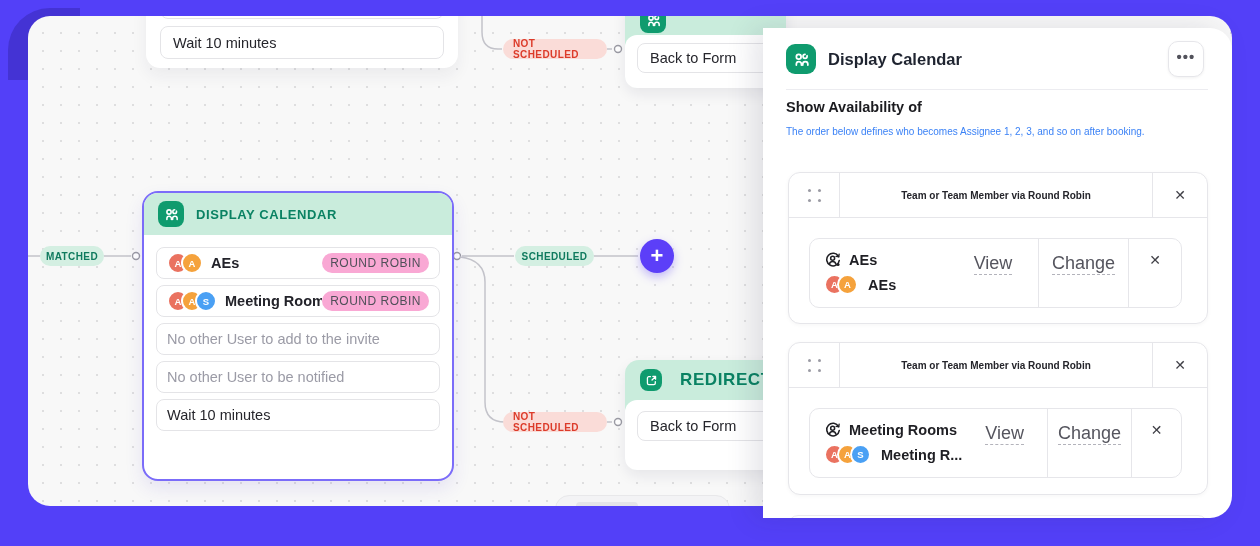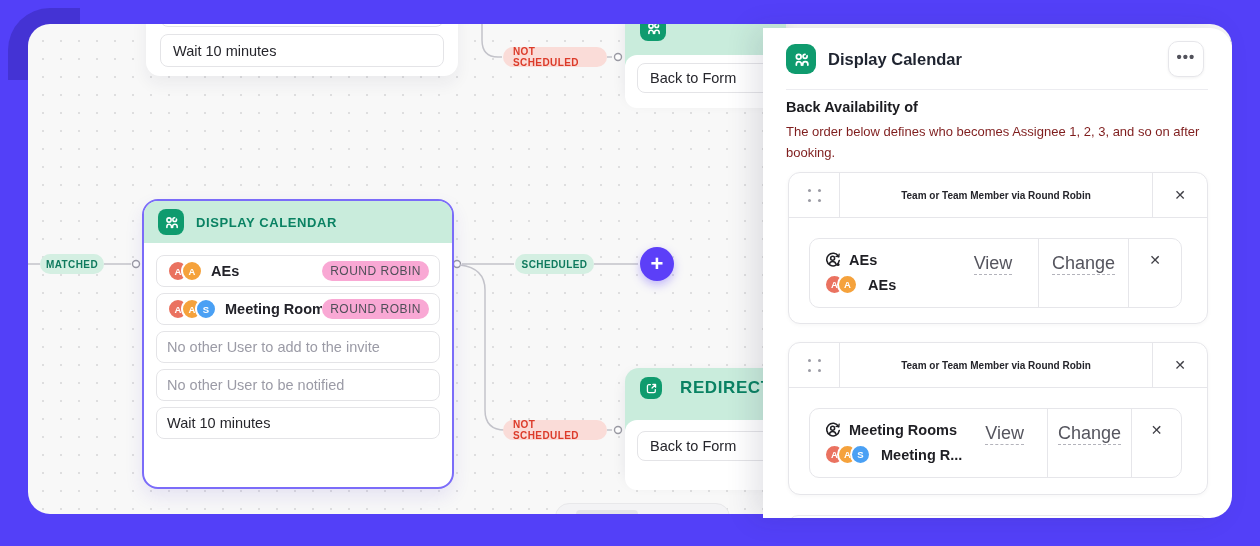--- a/index.html
+++ b/index.html
@@ -3,42 +3,42 @@
 <meta charset="utf-8">
 <style>
   * { margin:0; padding:0; box-sizing:border-box; }
   html,body { width:1260px; height:546px; overflow:hidden; }
   body { font-family:"Liberation Sans", sans-serif; background:#5340f8; position:relative; }
 
   .corner-deco { position:absolute; left:8px; top:8px; width:72px; height:72px;
     background:#4433d4; border-top-left-radius:42px; z-index:0; }
 
   
-  .canvas { position:absolute; left:28px; top:24px; width:1204px; height:490px;
+  .canvas { position:absolute; left:28px; top:16px; width:1204px; height:490px;
     background:#f8f8f8; border-radius:22px; overflow:hidden; z-index:1;
     background-image:radial-gradient(#dededf 1.3px, transparent 1.4px);
     background-size:18px 18px; background-position:6px 8px; }
 
   svg.wires { position:absolute; left:0; top:0; width:1204px; height:490px; }
   .wire { stroke:#c3c3ca; stroke-width:1.5; fill:none; }
   .port { stroke:#9b9ba4; stroke-width:1.4; fill:#fff; }
 
   .pill { position:absolute; height:20px; display:flex; align-items:center; justify-content:center;
     border-radius:999px; font-size:10px; font-weight:bold; letter-spacing:.4px; padding:0 10px; }
   .pill.green { background:#d4efe2; color:#0f7a5e; }
   .pill.red { background:#fadcd8; color:#dc3b2a;justify-content:center; }
 
   .plus-btn { position:absolute; left:612px; top:223px; width:34px; height:34px; border-radius:50%;
     background:#5c3ff8; color:#fff; display:flex; align-items:center; justify-content:center;
     font-size:22px; font-weight:bold; line-height:1; box-shadow:0 4px 10px rgba(92,63,248,.35); cursor:pointer; }
 
   
   .gnode { position:absolute; background:#c9ecdc; border-radius:14px;
     box-shadow:0 6px 14px rgba(30,30,60,.08); }
-  .gnode .nbody { background:#fff; border-radius:12px 0 12px 12px;margin-top:12px; }
+  .gnode .nbody { background:#fff; border-radius:12px 0 12px 12px; }
   .nrow { border:1px solid #e4e4e7; border-radius:8px; background:#fff; display:flex; align-items:center;
     font-size:14.5px; color:#26262c; padding:0 12px; }
 
   .wait-card { position:absolute; left:118px; top:-20px; width:312px; height:72px; background:#fff;
     border-radius:0 0 14px 14px; box-shadow:0 8px 16px rgba(30,30,60,.06); }
   .wait-card .ghost-row { position:absolute; left:14px; right:14px; top:-10px; height:33px;
     border:1px solid #e4e4e7; border-radius:8px; }
   .wait-card .nrow { position:absolute; left:14px; right:14px; top:30px; height:33px; }
 
   .icon-sq { border-radius:8px; background:#0f9b6e; display:flex; align-items:center; justify-content:center; flex:none; }
@@ -78,21 +78,21 @@
   .panel { position:absolute; left:763px; top:28px; width:469px; height:490px; background:#fff;
     border-radius:0 22px 22px 0; z-index:50; box-shadow:-10px 0 28px rgba(40,40,70,.12); overflow:hidden; }
   .p-head { display:flex; align-items:center; padding:13px 28px 12px 23px; }
   .p-title { font-size:16.5px; font-weight:bold; color:#1f2430; margin-left:12px; flex:1; }
   .menu-btn { width:36px; height:36px; border:1px solid #e6e6ea; border-radius:10px; background:#fff;
     color:#52525b; font-size:15px; font-weight:bold; letter-spacing:1px; display:flex; align-items:center;
     justify-content:center; box-shadow:0 1px 3px rgba(0,0,0,.06); cursor:pointer; padding-bottom:6px; }
   .p-div { border-bottom:1px solid #ececf0; margin:0 24px 0 23px; }
   .p-section { padding:9px 23px 0 23px; }
   .p-h2 { font-size:14.5px; font-weight:bold; color:#1b1b1f; }
-  .p-desc { font-size:13px; color:#7f1d1d; line-height:21px; margin-top:6px; width:424px; }
+  .p-desc { font-size:10px; color:#3b82f6; line-height:21px; margin-top:6px; width:424px; }
 
   .as-card { position:absolute; left:25px; width:420px; height:152px; border:1px solid #e6e6ea;
     border-radius:12px; background:#fff; box-shadow:0 1px 4px rgba(0,0,0,.04); }
   .as-head { height:45px; display:flex; border-bottom:1px solid #e6e6ea; }
   .as-dragcol { width:51px; border-right:1px solid #e6e6ea; display:flex; align-items:center; justify-content:center; cursor:grab; }
   .dots4 { display:grid; grid-template-columns:3px 3px; grid-gap:7px; }
   .dots4 i { width:3px; height:3px; border-radius:50%; background:#9b9ba4; }
   .as-title { flex:1; display:flex; align-items:center; justify-content:center;
     font-size:10px; font-weight:bold; color:#25252b; }
   .as-closecol { width:55px; border-left:1px solid #e6e6ea; display:flex; align-items:center;
@@ -257,21 +257,21 @@
       </svg>
     </span>
     <span class="p-title">Display Calendar</span>
     <button class="menu-btn">
       <span>•••</span>
     </button>
   </div>
   <div class="p-div"></div>
 
   <div class="p-section">
-    <div class="p-h2">Back Availability of</div>
+    <div class="p-h2">Show Availability of</div>
     <div class="p-desc">The order below defines who becomes Assignee 1, 2, 3, and so on after booking.</div>
   </div>
 
   <div class="as-card" style="top:144px;">
     <div class="as-head">
       <div class="as-dragcol">
         <span class="dots4">
             <i></i>
             <i></i>
             <i></i>

